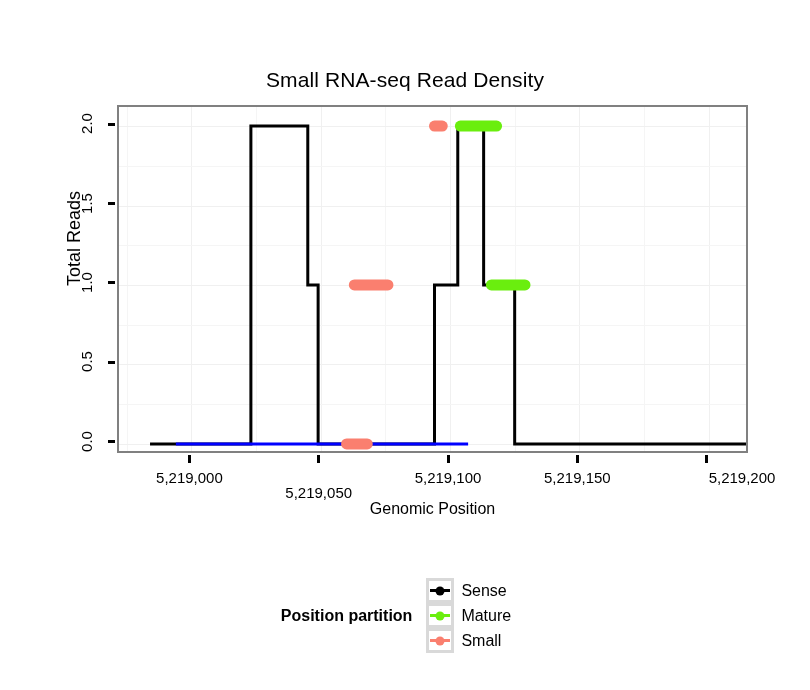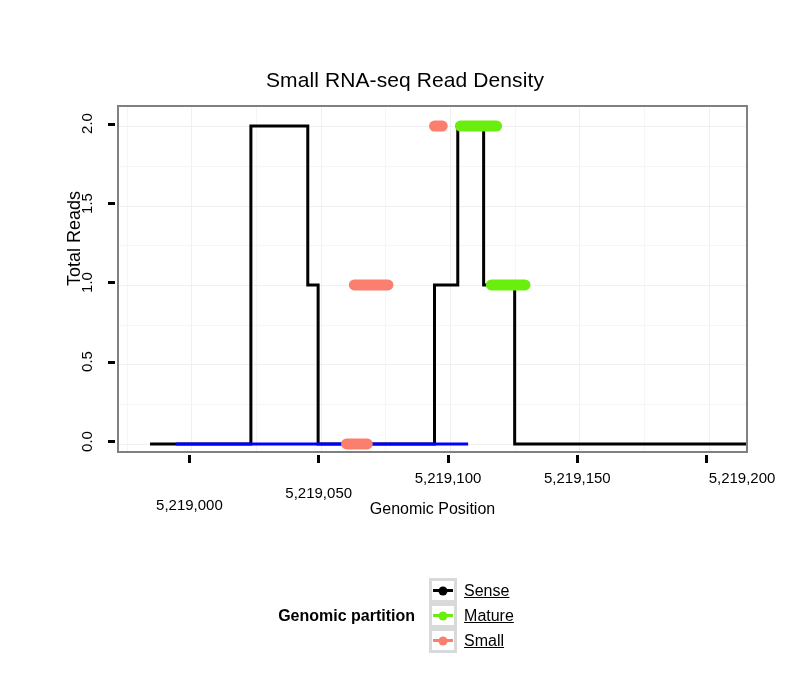--- a/index.html
+++ b/index.html
@@ -120,21 +120,20 @@
   #legend-title {
     font-size: 16px;
     font-weight: bold;
     margin-right: 14px;
     white-space: nowrap;
   }
   .legend-item {
     display: flex;
     align-items: center;
     margin-right: 4px;
-    text-decoration: underline;
   }
   .legend-key {
     width: 28px;
     height: 25px;
     border: 3px solid #d9d9d9;
     background: #ffffff;
     position: relative;
     box-sizing: border-box;
     margin-right: 7px;
   }
@@ -200,21 +199,21 @@
       </svg></div>
 </div>
 
 <div id="y-axis"></div>
 <div id="y-axis-title">Total Reads</div>
 
 <div id="x-axis"></div>
 <div id="x-axis-title">Genomic Position</div>
 
 <div id="legend">
-  <span id="legend-title">Genomic partition</span>
+  <span id="legend-title">Position partition</span>
   <span id="legend-items">
       <span class="legend-item">
         <span class="legend-key">
           <span class="legend-key-line" style="background: rgb(0, 0, 0);"></span>
           <span class="legend-key-dot" style="background: rgb(0, 0, 0);"></span>
         </span>
         <span class="legend-label">Sense</span>
       </span>
       <span class="legend-item">
         <span class="legend-key">
@@ -237,21 +236,21 @@
 <div class="ytick-label" style="width: 40px; left: 66px; top: 432.877px;">0.0</div>
 <div class="ytick-mark" style="left: 108px; top: 360.925px;"></div>
 <div class="ytick-label" style="width: 40px; left: 66px; top: 353.425px;">0.5</div>
 <div class="ytick-mark" style="left: 108px; top: 281.473px;"></div>
 <div class="ytick-label" style="width: 40px; left: 66px; top: 273.973px;">1.0</div>
 <div class="ytick-mark" style="left: 108px; top: 202.021px;"></div>
 <div class="ytick-label" style="width: 40px; left: 66px; top: 194.521px;">1.5</div>
 <div class="ytick-mark" style="left: 108px; top: 122.568px;"></div>
 <div class="ytick-label" style="width: 40px; left: 66px; top: 115.068px;">2.0</div>
 <div class="xtick-mark" style="left: 187.91px; top: 455px;"></div>
-<div class="xtick-label" style="left: 189.41px; top: 496px;">5,219,000</div>
+<div class="xtick-label" style="left: 189.41px; top: 469px;">5,219,000</div>
 <div class="xtick-mark" style="left: 317.213px; top: 455px;"></div>
 <div class="xtick-label" style="left: 318.713px; top: 484px;">5,219,050</div>
 <div class="xtick-mark" style="left: 446.516px; top: 455px;"></div>
 <div class="xtick-label" style="left: 448.016px; top: 469px;">5,219,100</div>
 <div class="xtick-mark" style="left: 575.82px; top: 455px;"></div>
 <div class="xtick-label" style="left: 577.32px; top: 469px;">5,219,150</div>
 <div class="xtick-mark" style="left: 705.123px; top: 455px;"></div>
 <div class="xtick-label" style="left: 742px; top: 469px;">5,219,200</div>
 
 </body></html>

